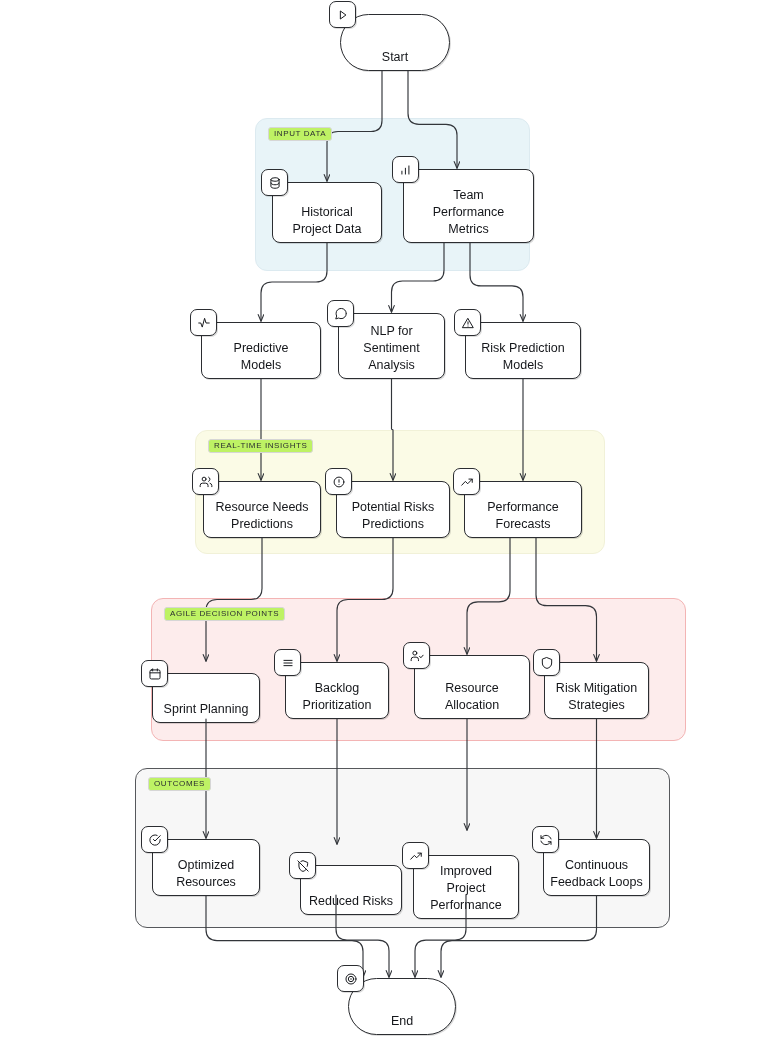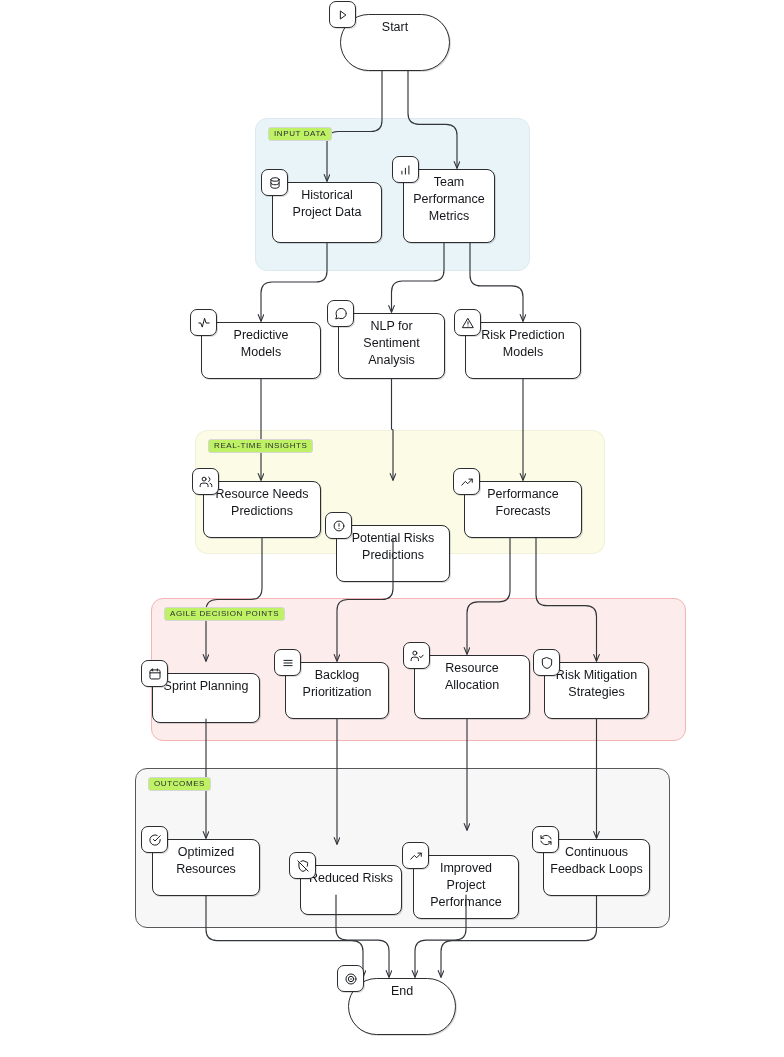--- a/index.html
+++ b/index.html
@@ -26,21 +26,21 @@
   }
   .g-input{background:#e8f4f8;border:1px solid #dceaf0;}
   .g-insights{background:#fbfbe6;border:1px solid #f1f1d8;}
   .g-agile{background:#fdecec;border:1.2px solid #f3b4b4;margin-left:16px;}
   .g-outcomes{background:#f7f7f7;border:1.3px solid #56585c;}
 
   
   .node{
     position:absolute;box-sizing:border-box;
     background:#ffffff;border:1.1px solid #2b2d31;border-radius:8px;
-    display:flex;align-items:flex-start;justify-content:center;text-align:center;
+    display:flex;align-items:flex-end;justify-content:center;text-align:center;
     font-size:12.5px;line-height:17px;color:#14161a;
     box-shadow:1px 1px 0 rgba(0,0,0,.14);
     padding:4px 6px;
   }
   .node.stadium{border-radius:999px;}
   .node .lbl{white-space:pre-line;}
   .badge{
     position:absolute;left:-12px;top:-14px;
     width:25px;height:25px;border-radius:7px;
     background:#ffffff;border:1.1px solid #2b2d31;
@@ -112,21 +112,21 @@
         <div class="badge">
           <svg viewBox="0 0 24 24">
             <ellipse cx="12" cy="6" rx="7" ry="3"></ellipse>
             <path d="M5 6v12c0 1.7 3.1 3 7 3s7-1.3 7-3V6"></path>
             <path d="M5 12c0 1.7 3.1 3 7 3s7-1.3 7-3"></path>
           </svg>
         </div>
         <span class="lbl">Historical
 Project Data</span>
       </div>
-      <div class="node" style="left: 403px; top: 169px; width: 92px; height: 74px;">
+      <div class="node" style="left: 403px; top: 169px; width: 131px; height: 74px;">
         <div class="badge">
           <svg viewBox="0 0 24 24">
             <path d="M5 19V14"></path>
             <path d="M11 19V9"></path>
             <path d="M17 19V5"></path>
           </svg>
         </div>
         <span class="lbl">Team
 Performance
 Metrics</span>
@@ -166,21 +166,21 @@
           <svg viewBox="0 0 24 24">
             <path d="M15.5 20v-2a4 4 0 0 0-4-4H6a4 4 0 0 0-4 4v2"></path>
             <circle cx="8.7" cy="7" r="3.3"></circle>
             <path d="M22 20v-2a4 4 0 0 0-3-3.8"></path>
             <path d="M16.5 3.7a4 4 0 0 1 0 7.2"></path>
           </svg>
         </div>
         <span class="lbl">Resource Needs
 Predictions</span>
       </div>
-      <div class="node" style="left: 336px; top: 481px; width: 114px; height: 57px; margin-top: 44px;">
+      <div class="node" style="left: 336px; top: 481px; width: 114px; height: 57px;">
         <div class="badge">
           <svg viewBox="0 0 24 24">
             <circle cx="12" cy="12" r="8.4"></circle>
             <path d="M12 8v4.4"></path>
             <path d="M12 16.1v.1"></path>
           </svg>
         </div>
         <span class="lbl">Potential Risks
 Predictions</span>
       </div>

